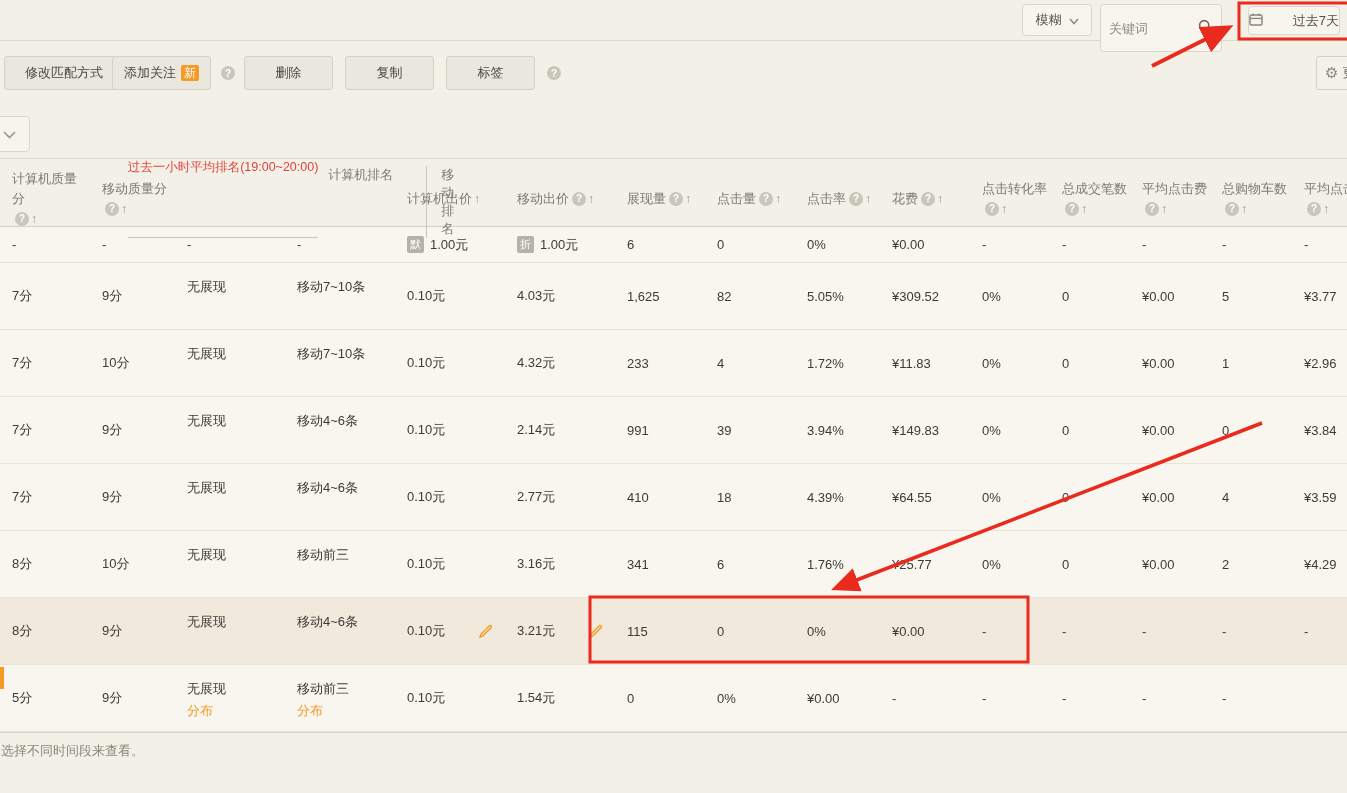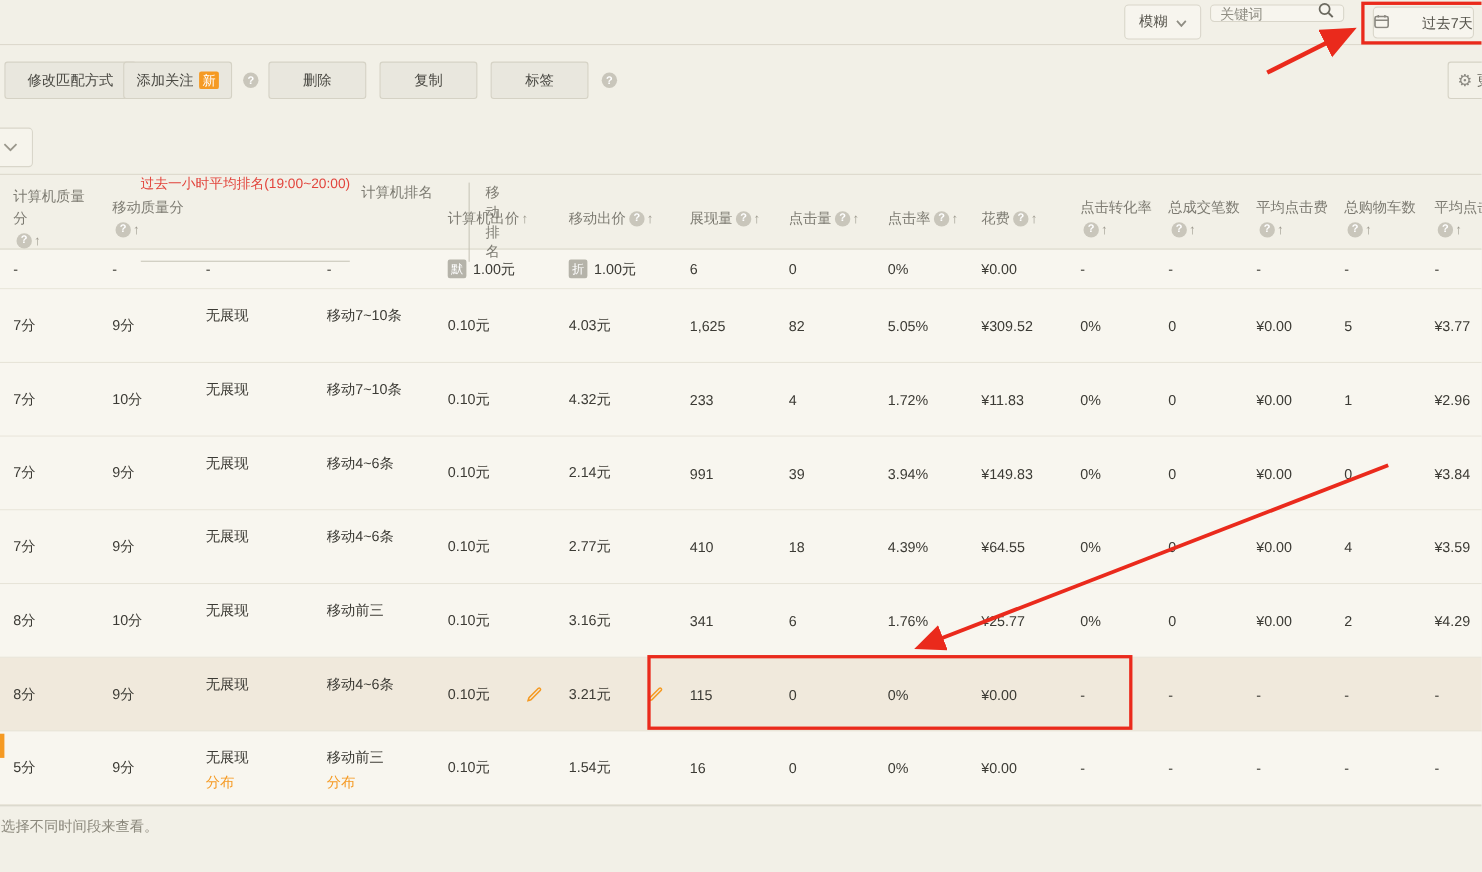--- a/index.html
+++ b/index.html
@@ -3,21 +3,21 @@
 <meta charset="utf-8">
 <style>
   * { margin:0; padding:0; box-sizing:border-box; }
   html,body { width:1347px; height:793px; }
   body { font-family:"Liberation Sans","DejaVu Sans",sans-serif; background:#f2f0e7; color:#3c3b35; overflow:hidden; }
   #page { position:relative; width:1347px; height:793px; overflow:hidden; }
 
   
   .topbar { position:absolute; top:0; left:0; width:1347px; height:41px; border-bottom:1px solid #ddd9cd; }
   .fuzzy-select { position:absolute; left:1022px; top:4px; width:70px; height:32px; background:#f7f5ee; border:1px solid #d9d6ca; border-radius:4px; display:flex; align-items:center; justify-content:center; gap:7px; font-size:13px; color:#55534b; cursor:pointer; }
-  .search-box { position:absolute; left:1100px; top:4px; width:122px; height:16px; background:#f7f5ee; border:1px solid #d9d6ca; border-radius:4px; display:flex; align-items:center; padding:0 8px; }
+  .search-box { position:absolute; left:1100px; top:4px; width:122px; height:48px; background:#f7f5ee; border:1px solid #d9d6ca; border-radius:4px; display:flex; align-items:center; padding:0 8px; }
   .search-box input { flex:1; border:none; outline:none; background:transparent; font-size:13px; color:#55534b; width:80px; font-family:inherit; }
   .search-box input::placeholder { color:#8f8d83; }
   .date-btn { position:absolute; left:1248px; top:6px; width:92px; height:29px; background:#f7f5ee; border:1px solid #d9d6ca; border-radius:4px; display:flex; align-items:center; justify-content:space-between; gap:6px; font-size:13px; color:#55534b; cursor:pointer; }
 
   
   .toolbar { position:absolute; top:41px; left:0; width:1347px; height:62px; }
   .tbtn { position:absolute; top:15px; height:34px; background:#e9e7de; border:1px solid #d5d2c5; border-radius:3px; font-size:13px; color:#4a4943; display:flex; align-items:center; justify-content:center; gap:5px; cursor:pointer; }
   .help { display:inline-flex; width:14px; height:14px; border-radius:50%; background:#c9c6bb; color:#fff; font-size:10px; align-items:center; justify-content:center; font-weight:bold; flex:none; }
   .badge-new { background:#f59a23; color:#fff; font-size:12px; padding:1px 3px; border-radius:2px; line-height:14px; }
   .more-btn { position:absolute; top:15px; left:1316px; width:62px; height:34px; background:#f3f1e8; border:1px solid #d5d2c5; border-radius:3px; display:flex; align-items:center; gap:4px; padding-left:8px; font-size:13px; color:#6b695f; cursor:pointer; }
@@ -562,23 +562,20 @@
             <span>移动前三</span>
             <span class="rank-link">分布</span>
           </div>
           <div class="cell bid">
             <span>0.10元</span>
           </div>
           <div class="cell bid">
             <span>1.54元</span>
           </div>
           <div class="cell">
-            <span>16</span>
-          </div>
-          <div class="cell">
             <span>0</span>
           </div>
           <div class="cell">
             <span>0%</span>
           </div>
           <div class="cell">
             <span>¥0.00</span>
           </div>
           <div class="cell">
             <span>-</span>

